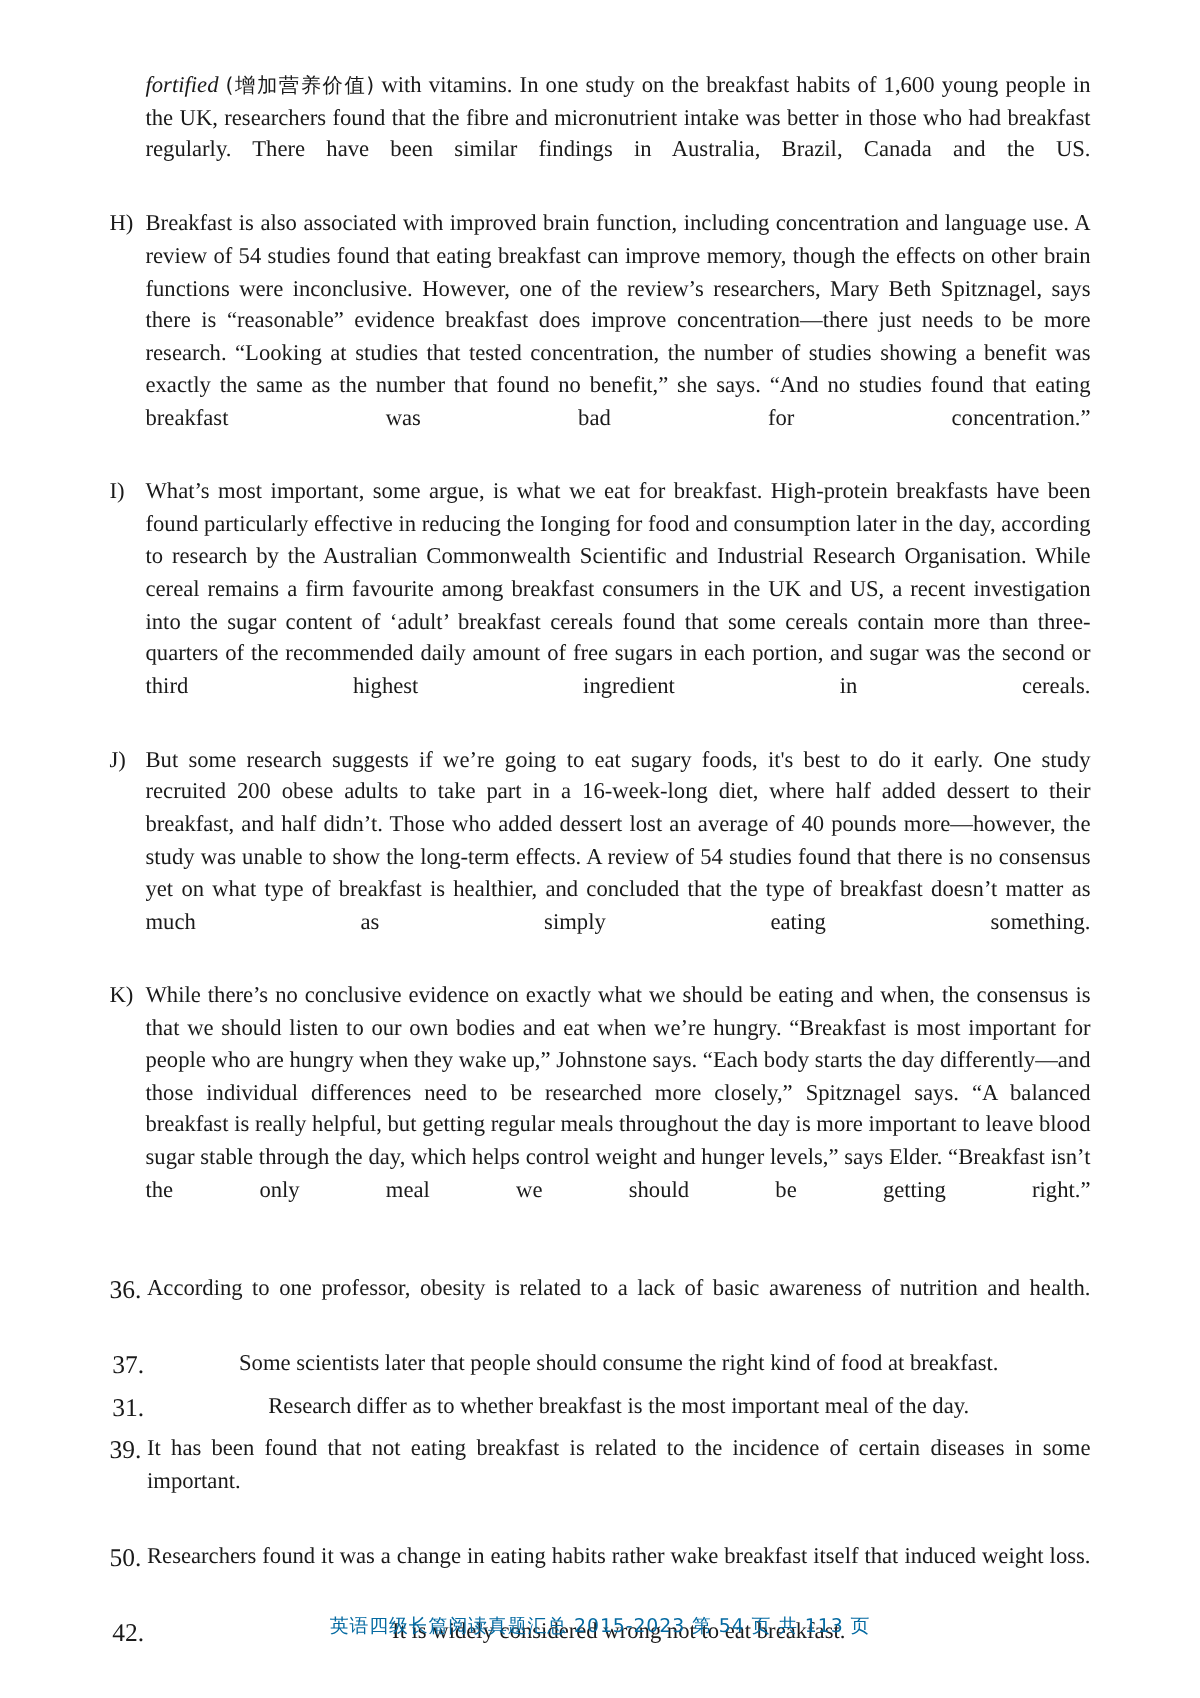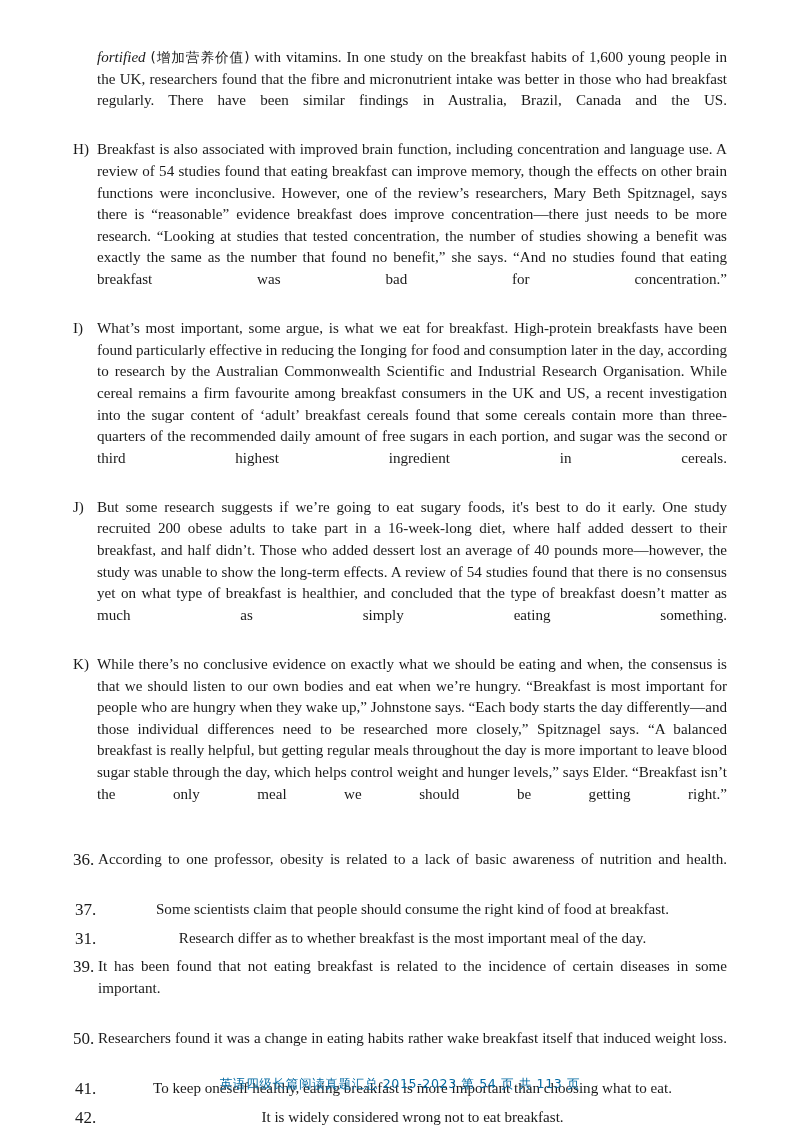--- a/index.html
+++ b/index.html
@@ -158,42 +158,38 @@
 
     <div class="qlist">
 
       <div class="qitem justified">
         <span class="qnum">36.</span>
         <span class="qtext">According to one professor, obesity is related to a lack of basic awareness of nutrition and health.</span>
       </div>
 
       <div class="qitem single">
         <span class="qnum">37.</span>
-        <span class="qtext">Some scientists claim that people should consume the right kind of food at breakfast.</span>
+        <span class="qtext">Some scientists later that people should consume the right kind of food at breakfast.</span>
       </div>
 
       <div class="qitem single">
         <span class="qnum">31.</span>
         <span class="qtext">Research differ as to whether breakfast is the most important meal of the day.</span>
       </div>
 
       <div class="qitem justified">
         <span class="qnum">39.</span>
         <span class="qtext">It has been found that not eating breakfast is related to the incidence of certain diseases in some important.</span>
       </div>
 
       <div class="qitem justified">
         <span class="qnum">50.</span>
         <span class="qtext">Researchers found it was a change in eating habits rather wake breakfast itself that induced weight loss.</span>
       </div>
 
-      <div class="qitem single">
-        <span class="qnum">41.</span>
-        <span class="qtext">To keep oneself healthy, eating breakfast is more important than choosing what to eat.</span>
-      </div>
 
       <div class="qitem single">
         <span class="qnum">42.</span>
         <span class="qtext">It is widely considered wrong not to eat breakfast.</span>
       </div>
 
     </div>
   </div>
 
   <div class="footer">英语四级长篇阅读真题汇总 2015-2023 第 54 页 共 113 页</div>

